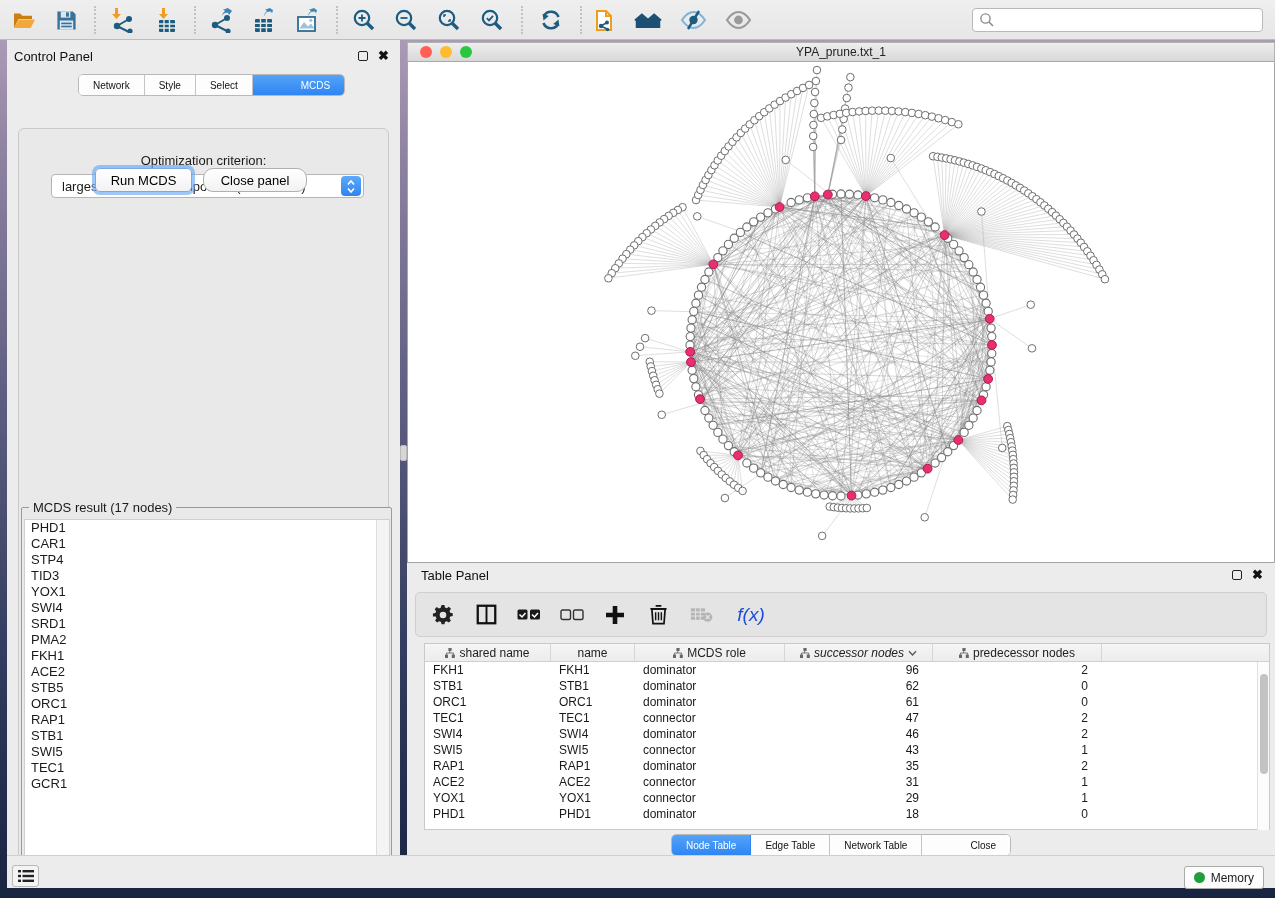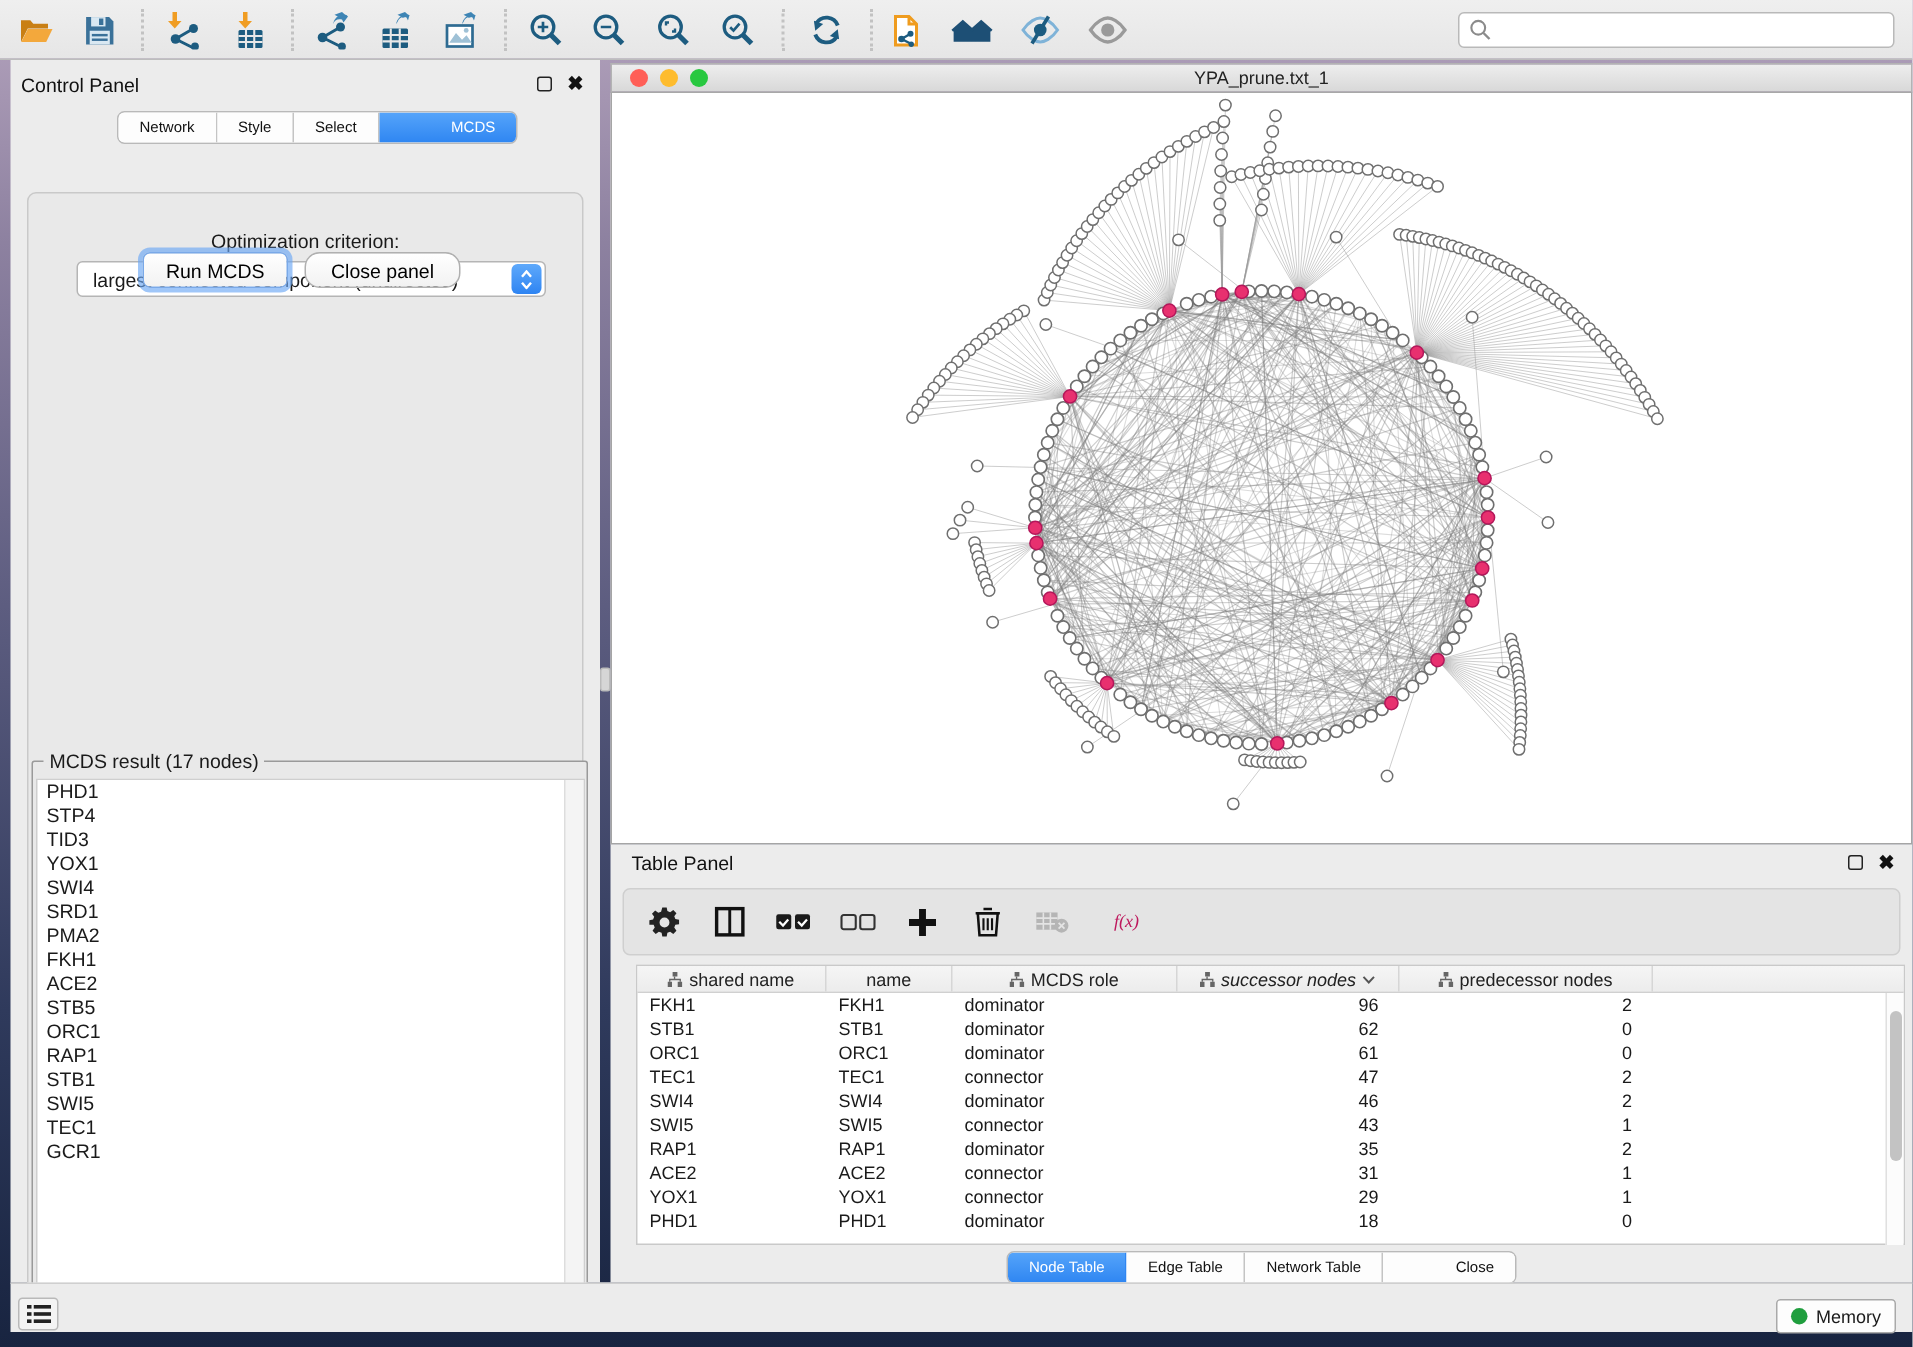--- a/index.html
+++ b/index.html
@@ -62,21 +62,21 @@
   .net-title { position:absolute; width:100%; text-align:center; font-size:12px; color:#222; }
   .net-canvas { position:absolute; left:0; top:20px; width:868px; height:501px; background:#fff;
     border:1px solid #a5a5a5; border-top:none; }
   .splitter-handle { left:400px; top:445px; width:7px; height:16px; background:#d6d6d6; border:1px solid #bbb; border-radius:2px; }
 
   
   .table-panel { left:407px; top:563px; width:868px; height:292px; background:#ececec; }
   .tp-toolbar { position:absolute; left:8px; top:29px; width:852px; height:45px; background:#e4e4e4;
     border:1px solid #cfcfcf; border-radius:5px; display:flex; align-items:center; gap:17px; padding-left:14px; }
   .tpi { display:flex; align-items:center; justify-content:center; width:26px; height:26px; }
-  .fx-label { font-family:Liberation Serif, serif; font-style:italic; font-size:12px; color:#be185d; }
+  .fx-label { font-family:Liberation Sans, sans-serif; font-style:italic; font-size:19px; color:#1d4ed8; }
 
   .ntable { position:absolute; left:17px; top:80px; width:846px; height:187px; background:#fff; border:1px solid #c9c9c9; }
   .ntable-header { display:flex; height:18px; background:linear-gradient(180deg,#f5f5f5,#ececec); border-bottom:1px solid #d0d0d0; }
   .th { display:flex; align-items:center; justify-content:center; gap:4px; font-size:12px; color:#222;
     border-right:1px solid #d6d6d6; position:relative; }
   .tr { display:flex; height:16px; }
   .td { font-size:12px; line-height:16px; white-space:nowrap; overflow:hidden; }
   .num { text-align:right; }
   .ntable-scroll { position:absolute; right:0px; top:18px; width:12px; height:168px; background:#fcfcfc; border-left:1px solid #e0e0e0; }
   .ntable-thumb { position:absolute; left:1.5px; top:12px; width:8px; height:100px; background:#c3c3c3; border-radius:4px; }
@@ -275,20 +275,21 @@
     </span>
   </div>
   <button class="btn focus-ring" style="left:88px; top:128px; width:97px; font-family:inherit;">Run MCDS</button>
   <button class="btn" style="left:196px; top:128px; width:104px; font-family:inherit;border-radius:10px;">Close panel</button>
 
   <div class="abs fieldset">
     <span class="legend">MCDS result (17 nodes)</span>
     <div class="mcds-list" id="mcds-list">
       <div class="mcds-scroll"></div>
     <div class="mcds-item">PHD1</div>
+        <div class="mcds-item">CAR1</div>
         <div class="mcds-item">STP4</div>
         <div class="mcds-item">TID3</div>
         <div class="mcds-item">YOX1</div>
         <div class="mcds-item">SWI4</div>
         <div class="mcds-item">SRD1</div>
         <div class="mcds-item">PMA2</div>
         <div class="mcds-item">FKH1</div>
         <div class="mcds-item">ACE2</div>
         <div class="mcds-item">STB5</div>
         <div class="mcds-item">ORC1</div>

